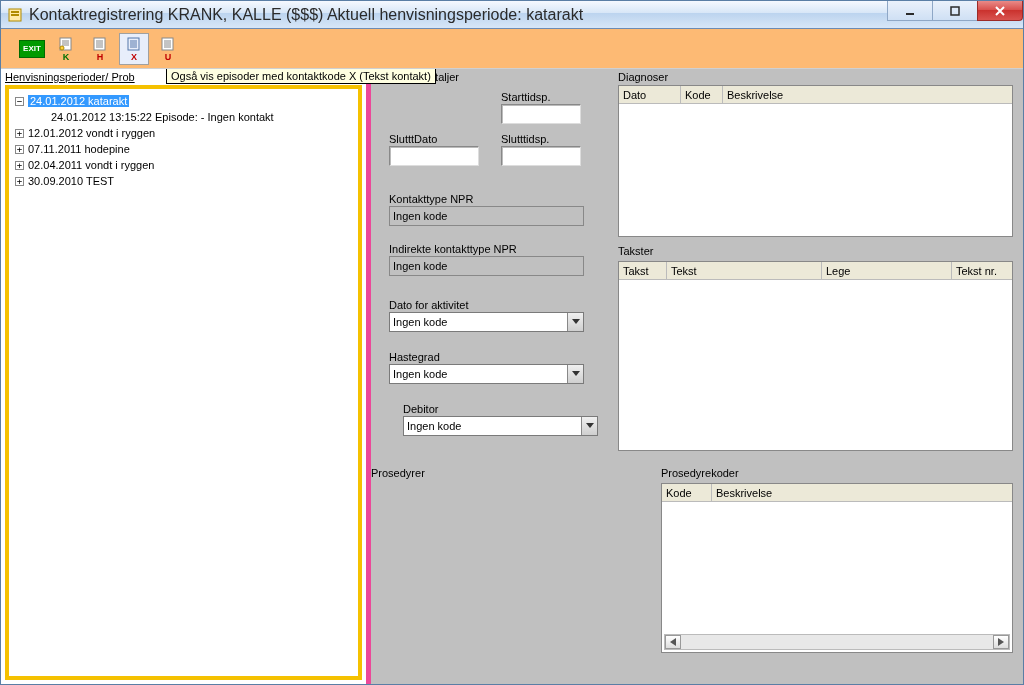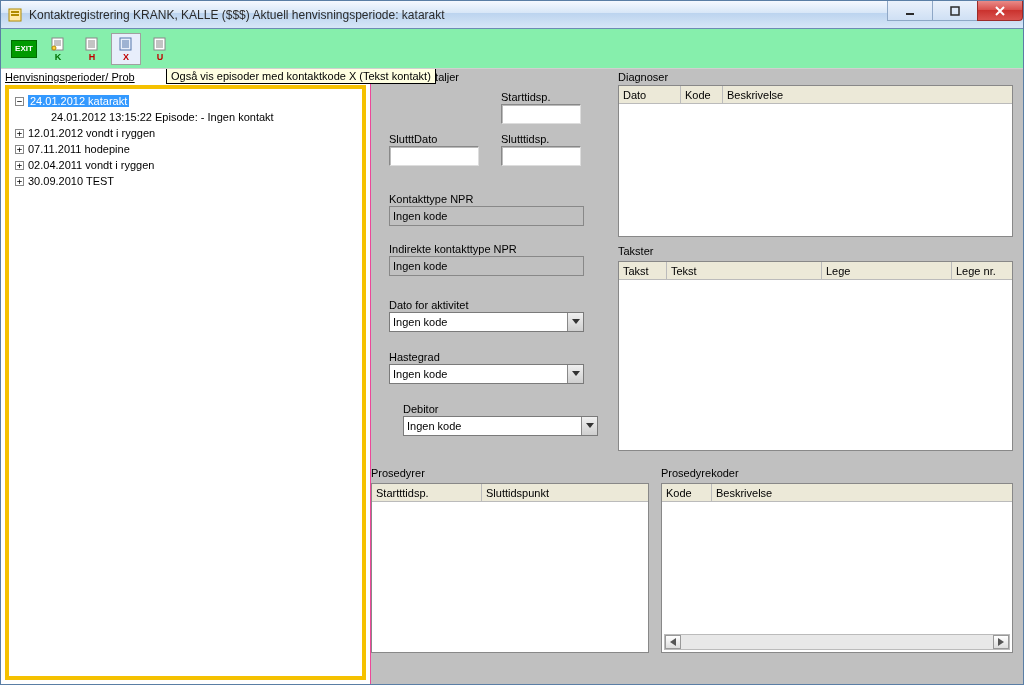--- a/index.html
+++ b/index.html
@@ -22,44 +22,44 @@
     border-bottom: 1px solid #6c8bb3;
     display:flex; align-items:center;
     padding: 0 0 0 6px;
     position: relative;
   }
   .titlebar .appicon {
     width:16px; height:16px; margin-right:6px;
     display:inline-flex; align-items:center; justify-content:center;
     font-size:12px; color:#7a5a00;
   }
-  .titlebar .title { color:#2b2b2b; font-size:12px; }
+  .titlebar .title { color:#2b2b2b; font-size:16px; }
   .titlebar .controls {
     position:absolute; right:0; top:0; display:flex; height:20px;
   }
   .titlebar .btn {
     width:46px; height:20px; border:1px solid #8ea7c6; border-top:none;
     display:flex; align-items:center; justify-content:center;
     background:linear-gradient(to bottom,#eaf1fb,#cfe0f4);
     margin-left:-1px;
   }
   .titlebar .btn.close {
     background:linear-gradient(to bottom,#e98a87,#d9534f 45%,#c9302c 46%,#d9534f);
     border-color:#9c2b28;
     border-bottom-right-radius:4px;
   }
   .titlebar .btn svg { display:block; }
 
   
   .toolbar {
     height: 40px;
-    background:#86efac;
+    background:#fdba74;
     border-bottom:1px solid #d0d0d0;
     display:flex; align-items:center; gap:4px;
-    padding:4px 8px;
+    padding:4px 16px;
   }
   .toolbtn {
     width:30px; height:32px;
     display:flex; flex-direction:column; align-items:center; justify-content:center;
     cursor:pointer;
   }
   .toolbtn.active { border:1px solid #a0a0a0; background:#e8eefb; }
   .toolbtn .ticon { width:18px; height:16px; display:flex; align-items:center; justify-content:center; }
   .toolbtn .tlabel { font-size:9px; line-height:10px; }
   .toolbtn .tlabel.red { color:#c00000; font-weight:bold; }
@@ -72,21 +72,21 @@
 
   
   .content {
     flex:1; display:flex; overflow:hidden;
     background:#fff;
   }
 
   
   .leftwrap {
     width: 370px; display:flex; flex-direction:column;
-    border-right:1px solid #ec4899;
+    border-right:5px solid #ec4899;
     position:relative;
   }
   .leftheader {
     height:16px;
     background:#fff;
     padding-left:4px;
     display:flex; align-items:center;
     position:relative;
     z-index:2;
     font-size:11px;
@@ -370,32 +370,26 @@
       </div>
 
       <div class="grp" style="left:247px; top:176px;">
         <span class="grp-title">Takster</span>
       </div>
       <div class="listpanel" style="left:247px; top:192px; width:395px; height:190px;">
         <div class="listheader">
           <div class="col" style="width:48px">Takst</div>
           <div class="col" style="width:155px">Tekst</div>
           <div class="col" style="width:130px">Lege</div>
-          <div class="col" style="flex:1; border-right:none;">Lege nr.</div>
+          <div class="col" style="flex:1; border-right:none;">Tekst nr.</div>
         </div>
       </div>
 
       <div class="grp" style="left:0px; top:398px;">
         <span class="grp-title">Prosedyrer</span>
-      </div>
-      <div class="listpanel" style="left:0px; top:414px; width:278px; height:170px;">
-        <div class="listheader">
-          <div class="col" style="width:110px">Startttidsp.</div>
-          <div class="col" style="flex:1; border-right:none;">Sluttidspunkt</div>
-        </div>
       </div>
 
       <div class="grp" style="left:290px; top:398px;">
         <span class="grp-title">Prosedyrekoder</span>
       </div>
       <div class="listpanel" style="left:290px; top:414px; width:352px; height:170px;">
         <div class="listheader">
           <div class="col" style="width:50px">Kode</div>
           <div class="col" style="flex:1; border-right:none;">Beskrivelse</div>
         </div>

